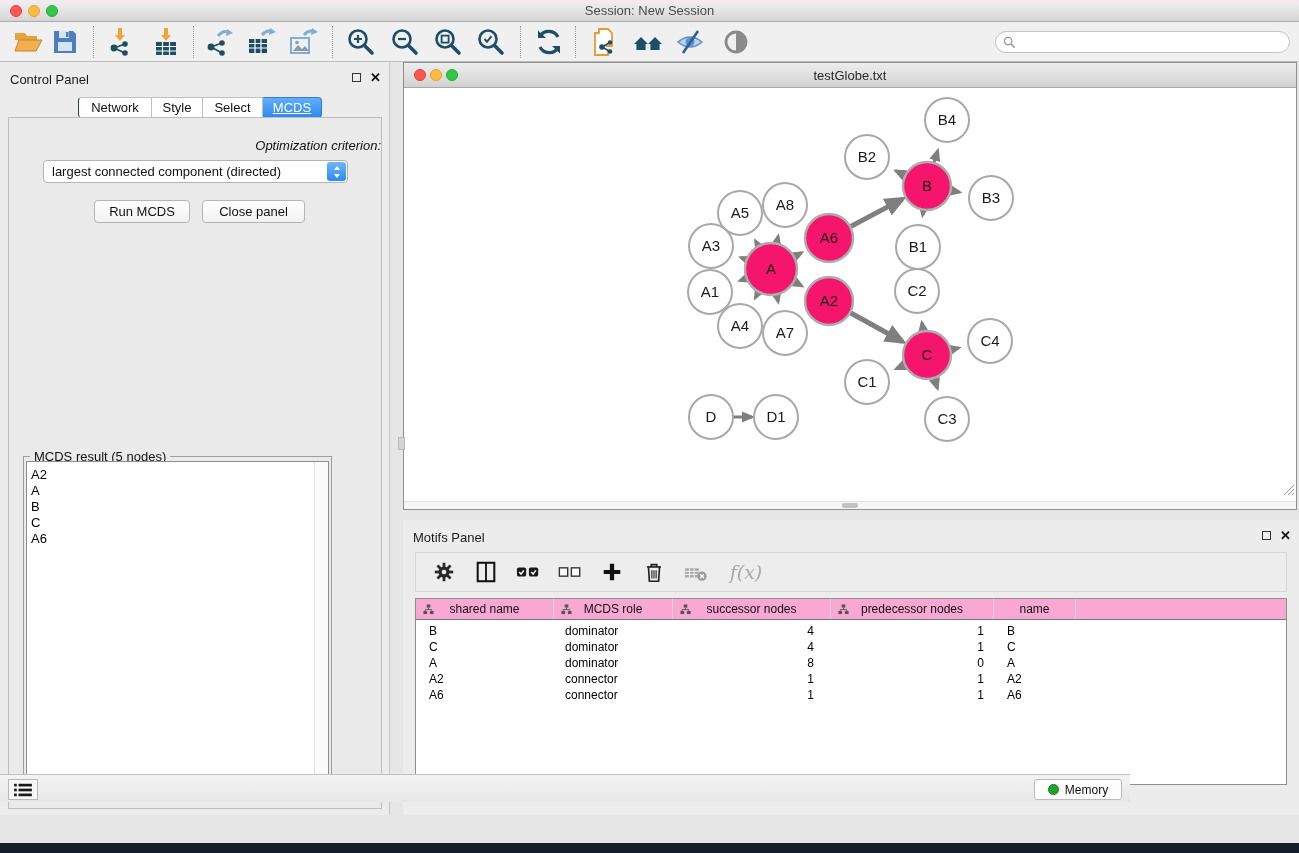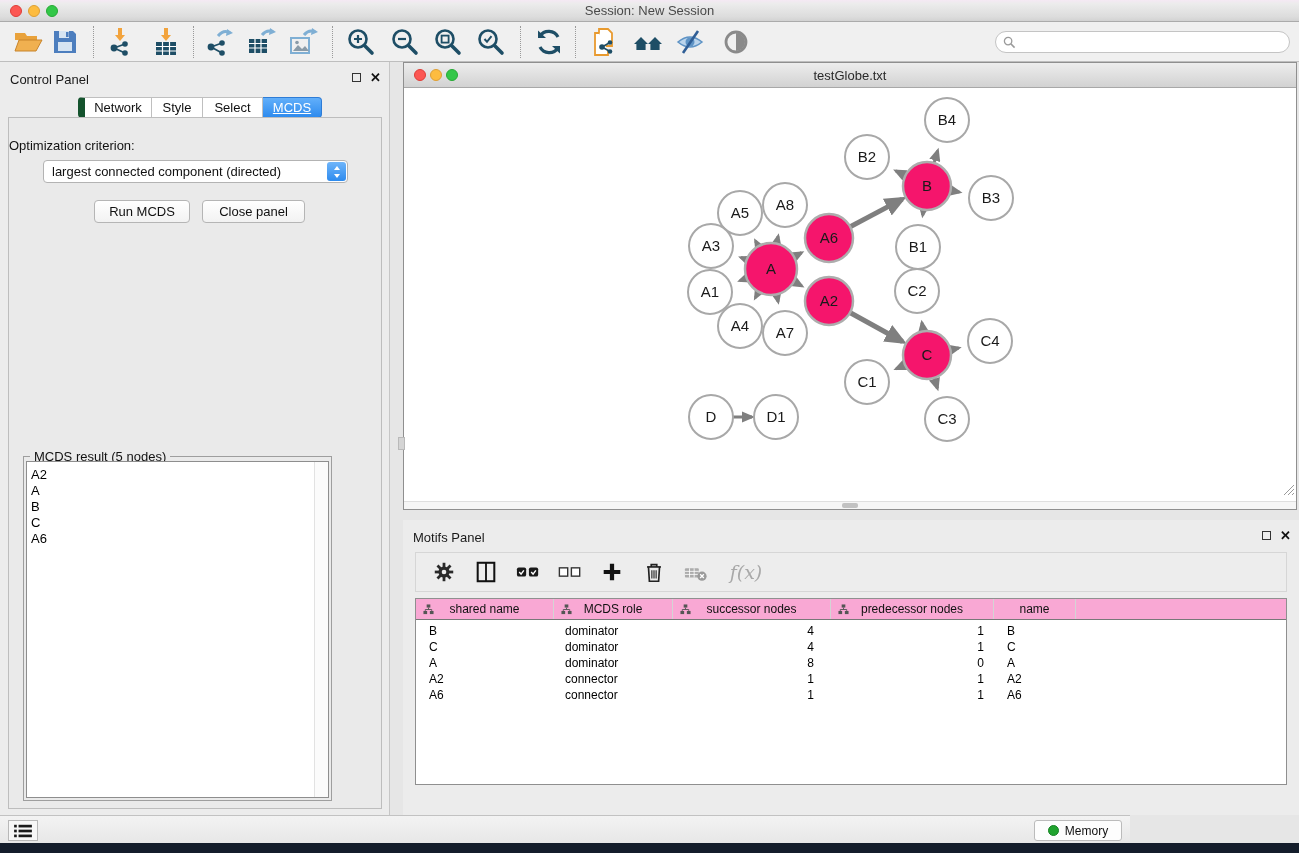--- a/index.html
+++ b/index.html
@@ -29,26 +29,26 @@
   .control-panel { left:0; top:62px; width:390px; height:753px; background:#ECECEC; border-right:1px solid #C6C6C6; }
   .panel-titlerow { position:absolute; left:0; top:0; width:100%; height:34px; display:flex; align-items:center; }
   .panel-title { font-size:13px; color:#1A1A1A; margin-left:10px; }
   .panel-winbtns { position:absolute; right:8px; top:11px; display:flex; gap:9px; align-items:center; }
   .float-glyph { width:9px; height:9px; border:1.5px solid #333; background:transparent; display:inline-block; }
   .close-glyph { font-size:13px; font-weight:bold; color:#111; line-height:9px; }
 
   .cp-tabs { position:absolute; left:78px; top:35px; display:flex; height:21px; }
   .cp-tab { background:#FFF; border:1px solid #BFBFBF; border-left:none; font-size:13px; color:#111;
     display:flex; align-items:center; justify-content:center; cursor:pointer; }
-  .cp-tab:first-child { border-left:7px solid #14532d; border-radius:4px 0 0 4px; }
+  .cp-tab:first-child { border-left:1px solid #14532d; border-radius:4px 0 0 4px; }
   .cp-tab:last-child { border-radius:0 4px 4px 0;text-decoration:underline; }
   .cp-tab.sel { background:linear-gradient(#62AFFA,#2E8BEE); border-color:#2E7CD6; color:#FFF; }
 
   .cp-body { position:absolute; left:8px; top:55px; width:374px; height:692px; background:#EAEAEA; border:1px solid #BDBDBD; }
-  .opt-label { position:absolute; left:0; top:20px; width:100%; text-align:left; font-size:13px; color:#111; }
+  .opt-label { position:absolute; left:0; top:20px; width:100%; text-align:right; font-size:13px; color:#111;font-style:italic; }
   .criterion { position:absolute; left:34px; top:42px; width:305px; height:23px; background:#FFF; border:1px solid #B3B3B3;
     border-radius:4px; font-size:13px; color:#111; display:flex; align-items:center; padding-left:8px; cursor:pointer; }
   .criterion .stepper { position:absolute; right:1px; top:1px; width:19px; height:19px; border-radius:3px;
     background:linear-gradient(#6FB5FA,#2E8BEE); display:flex; flex-direction:column; align-items:center; justify-content:center; }
   .btn { position:absolute; height:23px; background:linear-gradient(#FFFFFF,#F2F2F2); border:1px solid #B5B5B5;
     border-radius:4px; font-size:13px; color:#111; display:flex; align-items:center; justify-content:center; cursor:pointer; }
 
   .groupbox { position:absolute; left:14px; top:338px; width:309px; height:345px; border:1px solid #9E9E9E; }
   .groupbox-label { position:absolute; left:6px; top:-8px; background:#EAEAEA; padding:0 4px; font-size:13px; color:#111; }
   .result-list { position:absolute; left:2px; top:4px; right:2px; bottom:2px; background:#FFF; border:1px solid #8E8E8E; }
@@ -91,21 +91,21 @@
   .cf { flex:1; }
 
   .tp-tabs { position:absolute; left:270px; top:268px; display:flex; height:23px; border-radius:5px; }
   .tp-tab { background:#FFF; border:1px solid #C9C9C9; border-left:none; font-size:13px; color:#111;
     display:flex; align-items:center; justify-content:center; cursor:pointer; }
   .tp-tab:first-child { border-left:1px solid #C9C9C9; border-radius:5px 0 0 5px; }
   .tp-tab:last-child { border-radius:0 5px 5px 0; }
   .tp-tab.sel { background:linear-gradient(#55A9F8,#2E8BEE); border-color:#2E7CD6; color:#FFF; }
 
   
-  .statusbar { left:0; top:815px; width:1130px; height:28px; background:linear-gradient(#F3F3F3,#E7E7E7); border-top:1px solid #C2C2C2; }
+  .statusbar { left:0; top:774px; width:1130px; height:28px; background:linear-gradient(#F3F3F3,#E7E7E7); border-top:1px solid #C2C2C2; }
   .list-btn { position:absolute; left:8px; top:4px; width:30px; height:21px; background:#F7F7F7; border:1px solid #B8B8B8;
     display:flex; align-items:center; justify-content:center; cursor:pointer; }
   .memory-btn { position:absolute; right:8px; top:4px; width:88px; height:21px; background:#FDFDFD; border:1px solid #BBB;
     border-radius:3px; display:flex; align-items:center; justify-content:center; gap:6px; font-size:12px; color:#111; cursor:pointer; }
   .mem-dot { width:11px; height:11px; border-radius:50%; background:#1FA32E; border:1px solid #158223; }
   .desktop-strip { left:0; top:843px; width:1299px; height:10px; background:linear-gradient(90deg,#131C29,#1C2736 30%,#10striping1A26 60%,#15202E); background-color:#141D2B; }
 </style>
 </head>
 <body>
 

